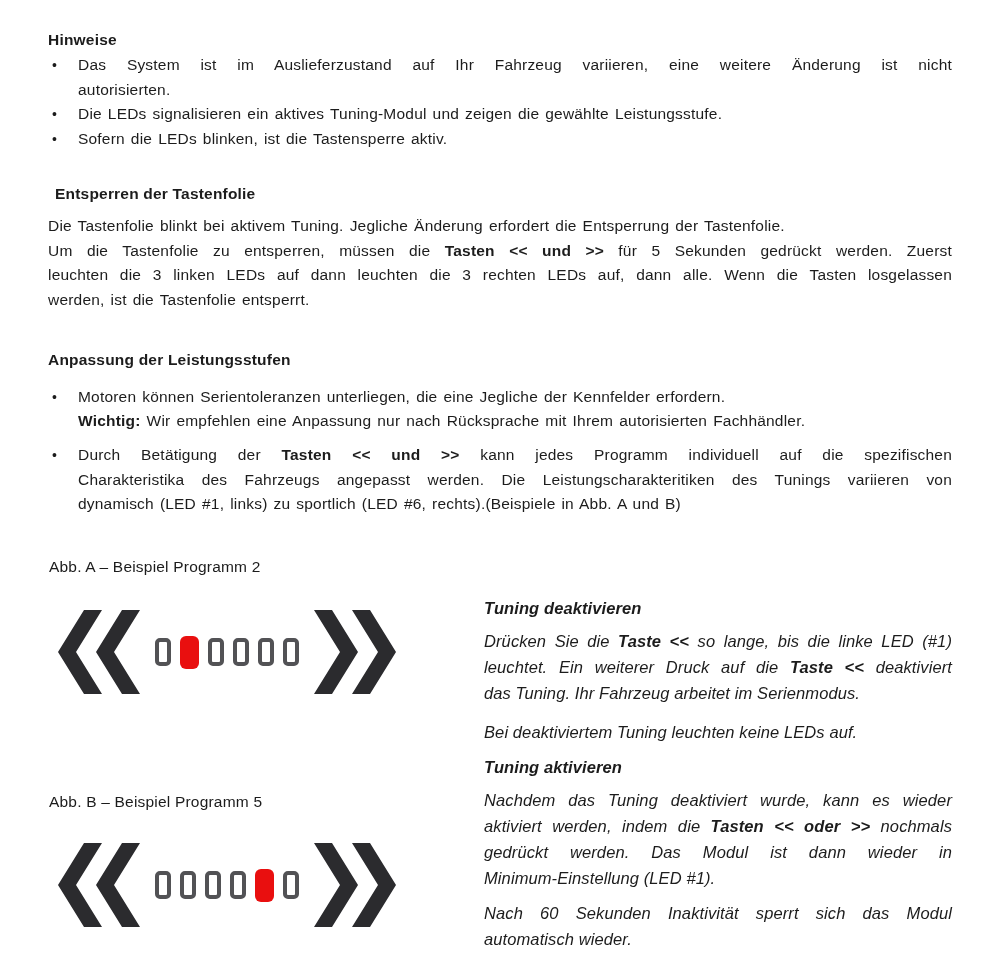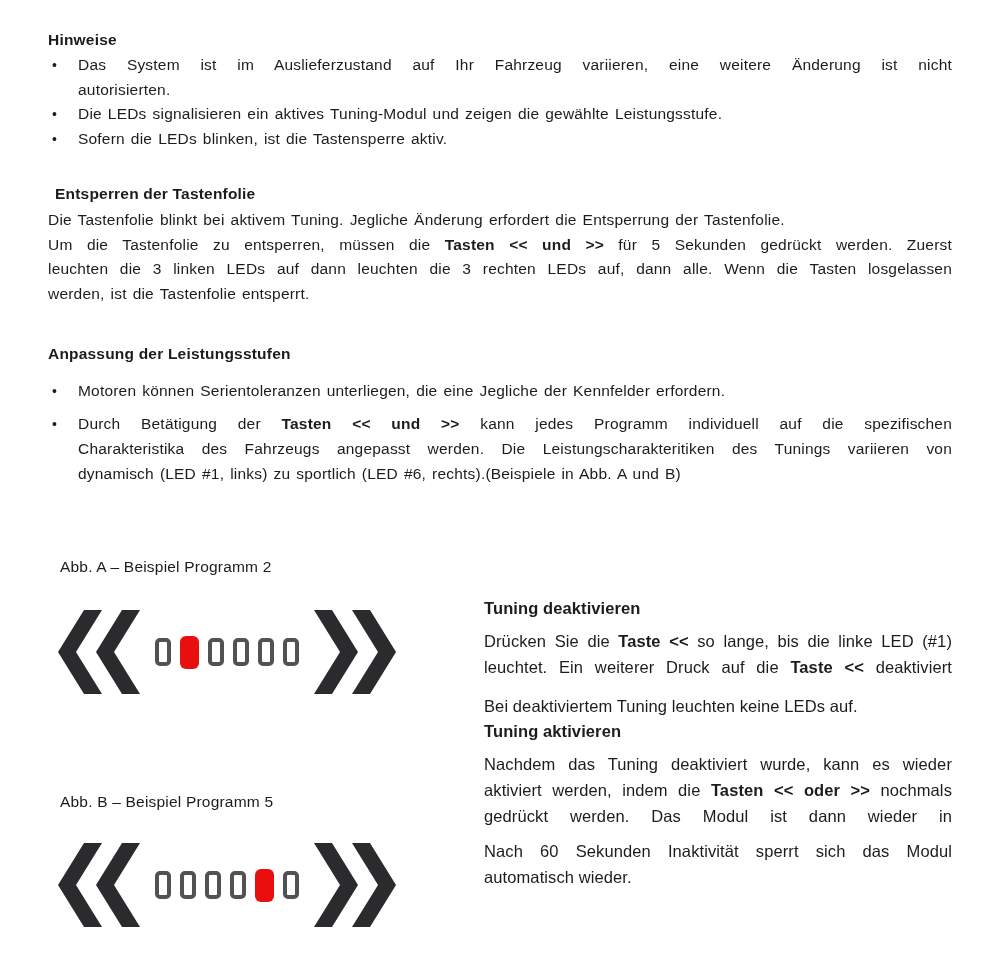--- a/index.html
+++ b/index.html
@@ -39,35 +39,35 @@
   .bullet-item { display: flex; }
   .bullet-item.gap { margin-top: 9px; }
   .bullet-marker {
     flex: 0 0 30px;
     padding-left: 4px;
     box-sizing: border-box;
     font-size: 14px;
   }
   .bullet-body { flex: 1 1 auto; min-width: 0; }
 
-  .para { margin-top: 4px; }
+  .para { margin-top: 10px; }
 
   .line { text-align: left; }
   .line.j { text-align: justify; text-align-last: justify; }
   .bold { font-weight: bold; }
 
   
   .lower {
     position: absolute;
     left: 0; top: 550px;
     width: 904px; height: 425px;
   }
   .fig-label {
     position: absolute;
-    left: 12px;
+    left: 1px;
     font-size: 15.5px;
     letter-spacing: 0.2px;
   }
   .fig-label.a { top: 8px; }
   .fig-label.b { top: 243px; }
 
   .figure {
     position: absolute;
     left: 10px;
     display: flex;
@@ -97,28 +97,29 @@
     background: var(--led-red, #e90f0f);
   }
 
   .right-col {
     position: absolute;
     left: 436px; top: 43px;
     width: 468px;
     font-size: 16.5px;
     line-height: 26px;
     letter-spacing: 0.1px;
+    font-style: italic;
   }
   .rc-title {
     font-weight: bold;
     font-size: 16.5px;
     line-height: 22px;
     margin-top: 4px;
   }
-  .rc-title.second { margin-top: 1px; }
+  .rc-title.second { margin-top: 11px; }
   .rc-para { margin-top: 9px; }
   .rc-para.single { margin-top: 13px; }
 </style>
 </head>
 <body style="--ink: #1c1c1c; --page-bg: #ffffff; --led-red: #e90f0f; --chevron: #2b2b2e; --led-border: #525255;">
 
 <div class="page">
 
   <div class="sec-title t-hinweise">Hinweise</div>
   <div class="bullets body-text">
@@ -150,20 +151,21 @@
       <div class="line j"><span>leuchten die 3 linken LEDs auf dann leuchten die 3 rechten LEDs auf, dann alle. Wenn die Tasten losgelassen</span></div>
       <div class="line"><span>werden, ist die Tastenfolie entsperrt.</span></div>
     </div>
 
   <div class="sec-title t-anpassung">Anpassung der Leistungsstufen</div>
   <div class="bullets anp body-text">
     <div class="bullet-item">
       <span class="bullet-marker">•</span>
       <div class="bullet-body">
           <div class="line"><span>Motoren können Serientoleranzen unterliegen, die eine Jegliche der Kennfelder erfordern.</span></div>
+          <div class="line"><span class="bold">Wichtig:</span><span> Wir empfehlen eine Anpassung nur nach Rücksprache mit Ihrem autorisierten Fachhändler.</span></div>
         </div>
     </div>
     <div class="bullet-item gap">
       <span class="bullet-marker">•</span>
       <div class="bullet-body">
           <div class="line j"><span>Durch Betätigung der </span><span class="bold">Tasten &lt;&lt; und &gt;&gt;</span><span> kann jedes Programm individuell auf die spezifischen</span></div>
           <div class="line j"><span>Charakteristika des Fahrzeugs angepasst werden. Die Leistungscharakteritiken des Tunings variieren von</span></div>
           <div class="line"><span>dynamisch (LED #1, links) zu sportlich (LED #6, rechts).(Beispiele in Abb. A und B)</span></div>
         </div>
     </div>
@@ -209,29 +211,31 @@
         <polygon points="0,0 18,0 44,42 18,84 0,84 26,42"></polygon>
         <polygon points="38,0 56,0 82,42 56,84 38,84 64,42"></polygon>
       </svg>
     </div>
 
     <div class="right-col">
       <div class="rc-title">Tuning deaktivieren</div>
       <div class="rc-para">
           <div class="line j"><span>Drücken Sie die </span><span class="bold">Taste &lt;&lt;</span><span> so lange, bis die linke LED (#1)</span></div>
           <div class="line j"><span>leuchtet. Ein weiterer Druck auf die </span><span class="bold">Taste &lt;&lt;</span><span> deaktiviert</span></div>
+          <div class="line"><span>das Tuning. Ihr Fahrzeug arbeitet im Serienmodus.</span></div>
         </div>
       <div class="rc-para single">
           <div class="line"><span>Bei deaktiviertem Tuning leuchten keine LEDs auf.</span></div>
         </div>
       <div class="rc-title second">Tuning aktivieren</div>
       <div class="rc-para">
           <div class="line j"><span>Nachdem das Tuning deaktiviert wurde, kann es wieder</span></div>
           <div class="line j"><span>aktiviert werden, indem die </span><span class="bold">Tasten &lt;&lt; oder &gt;&gt;</span><span> nochmals</span></div>
           <div class="line j"><span>gedrückt werden. Das Modul ist dann wieder in</span></div>
+          <div class="line"><span>Minimum-Einstellung (LED #1).</span></div>
         </div>
       <div class="rc-para">
           <div class="line j"><span>Nach 60 Sekunden Inaktivität sperrt sich das Modul</span></div>
           <div class="line"><span>automatisch wieder.</span></div>
         </div>
     </div>
 
   </div>
 </div>
 

